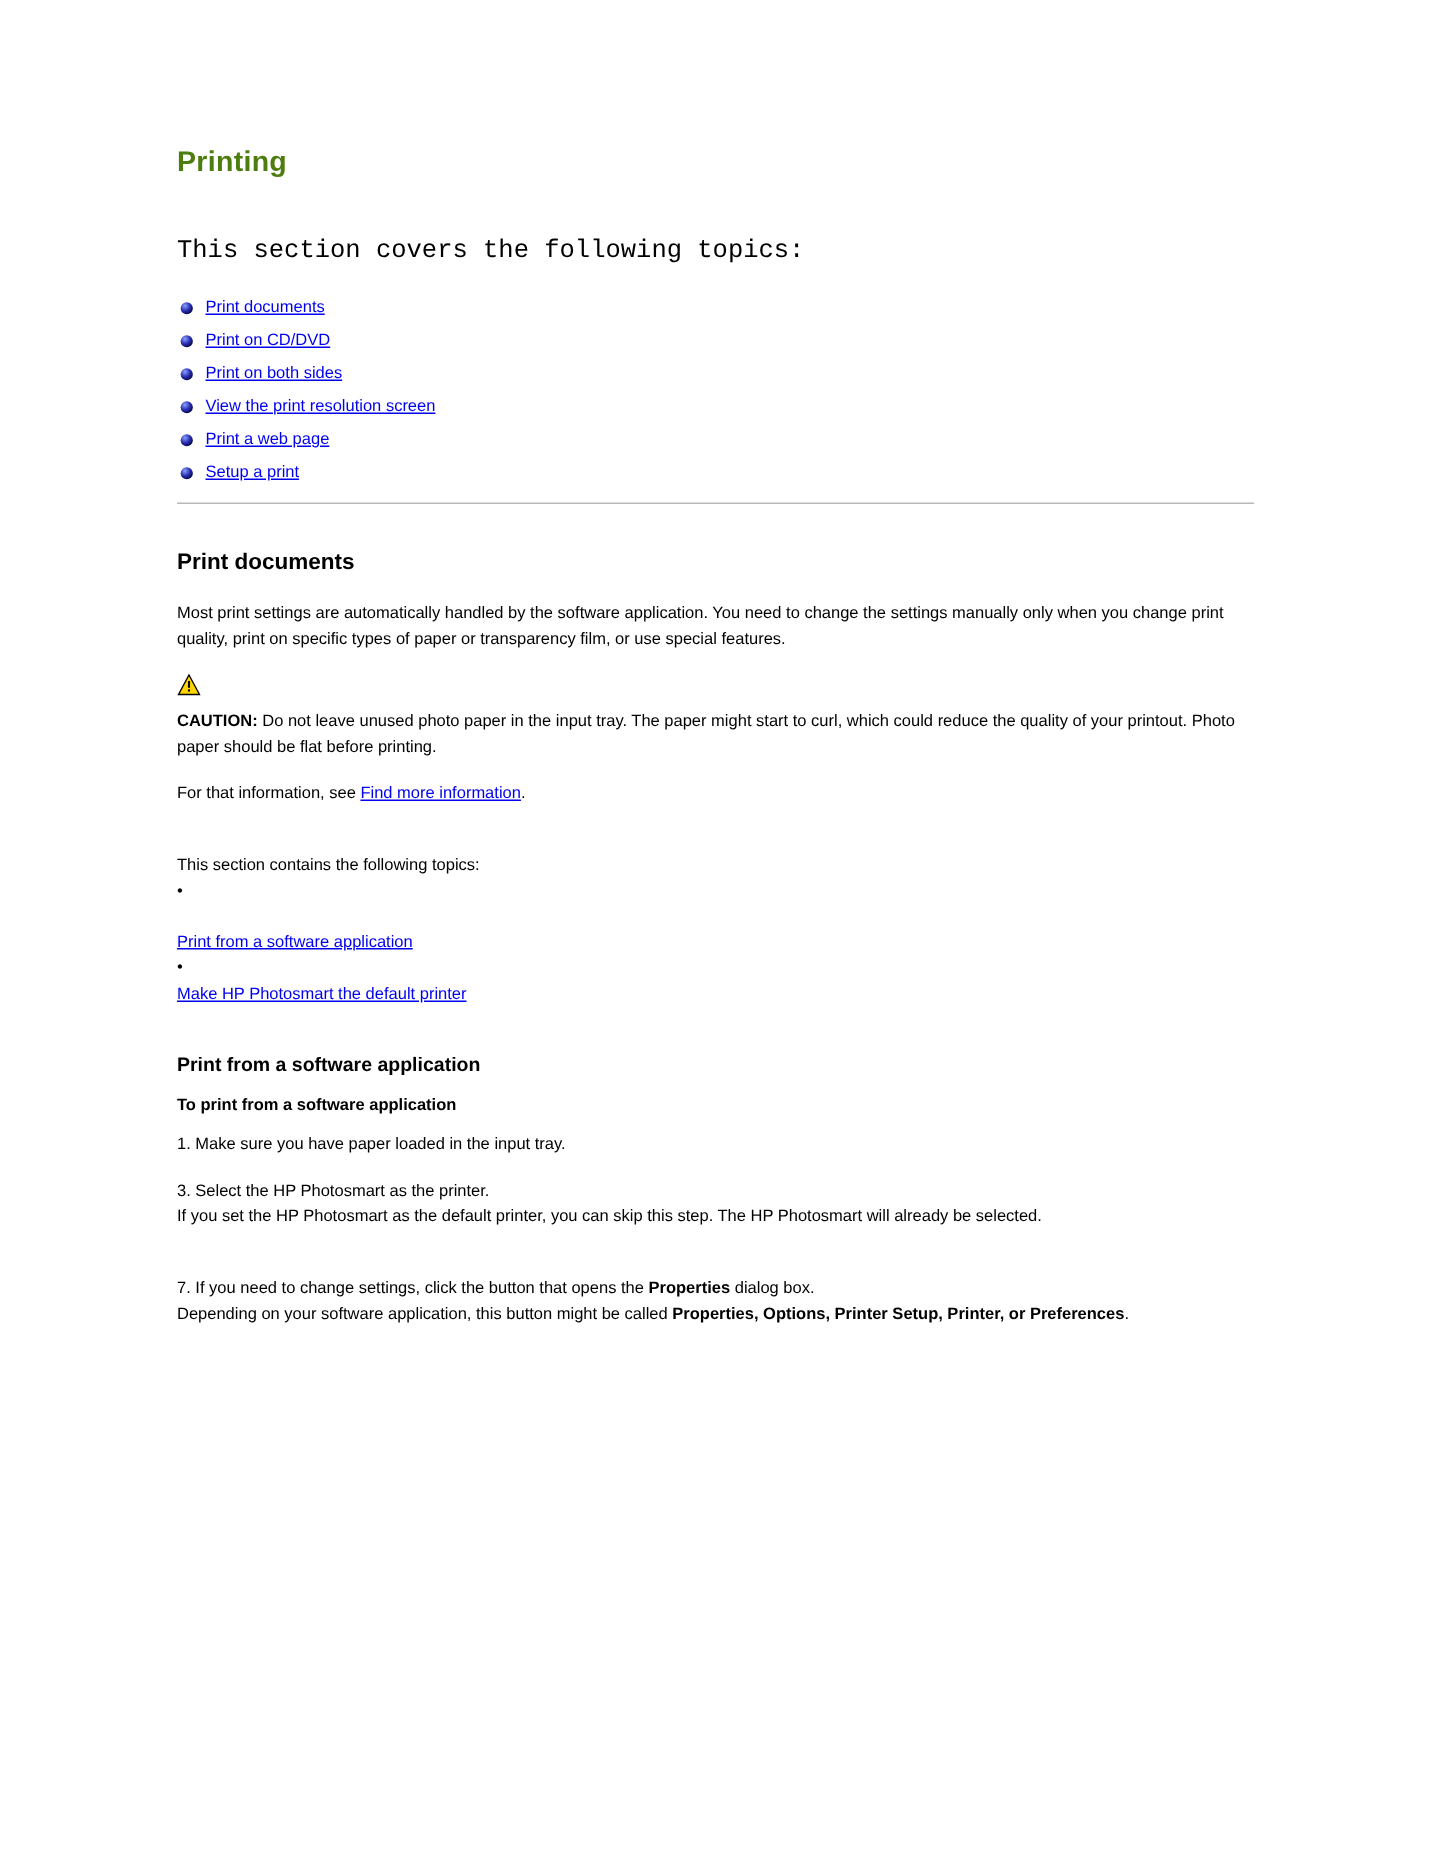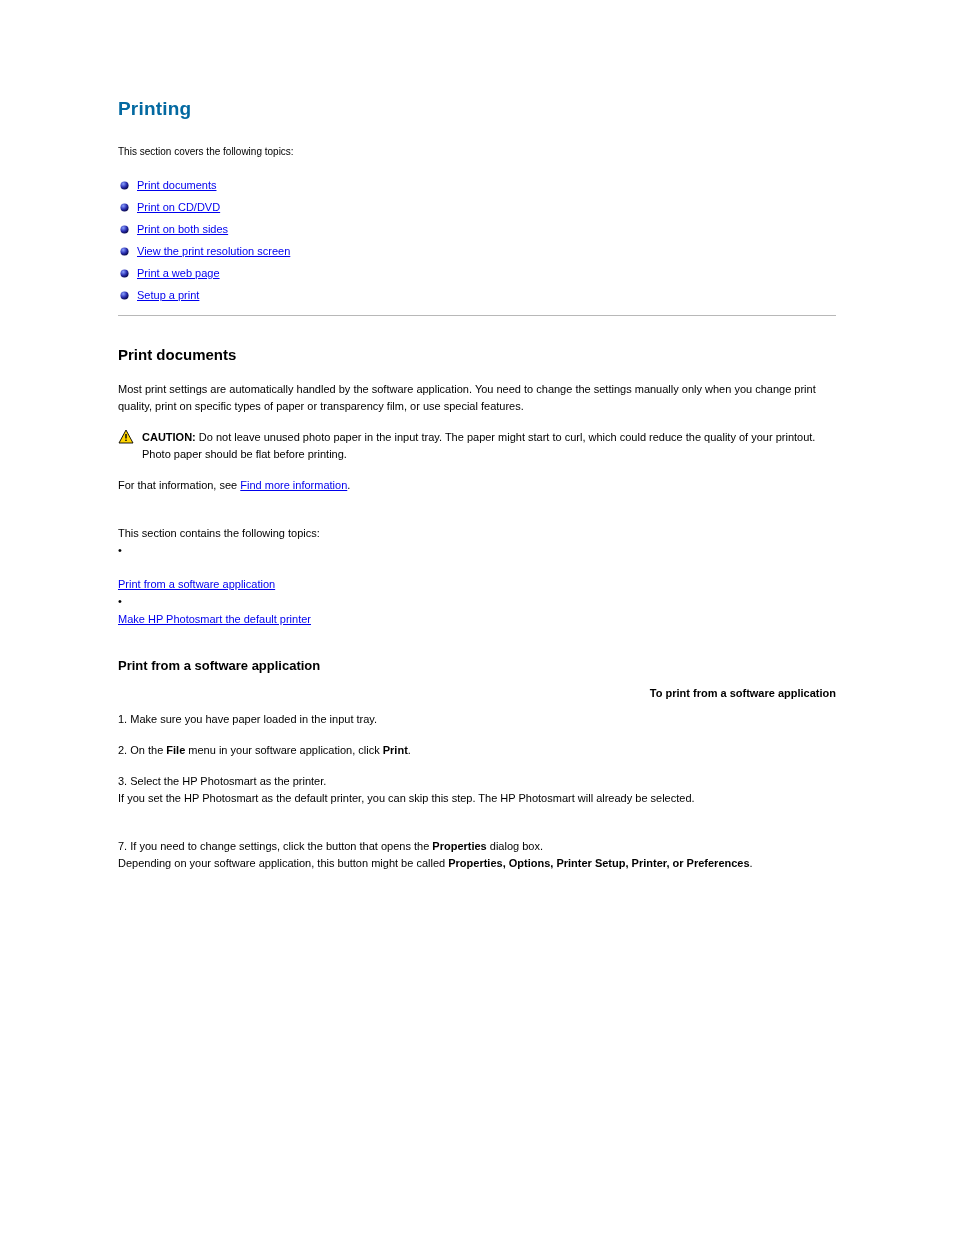--- a/index.html
+++ b/index.html
@@ -10,28 +10,29 @@
     font-family: Arial, Helvetica, sans-serif;
     color: #000;
     position: relative;
   }
   .page {
     padding: 98px 118px 0 118px;
   }
   h1 {
     font-size: 19px;
     font-weight: bold;
-    color: #0369a1;
-    margin-bottom: 26px;
+    color: #4d7c0f;
+    margin-bottom: 38px;
     letter-spacing: 0.2px;
   }
   .intro {
-    font-size: 10px;
+    font-size: 17px;
     color: #000;
     margin-bottom: 22px;
+    font-family: Liberation Mono, monospace;
   }
   ul.toc {
     list-style: none;
     margin-left: 2px;
   }
   ul.toc li {
     display: flex;
     align-items: center;
     margin-bottom: 10px;
     font-size: 11px;
@@ -62,20 +63,21 @@
   p.body {
     font-size: 11px;
     line-height: 1.55;
     margin-bottom: 14px;
   }
   .caution-row {
     display: flex;
     align-items: flex-start;
     gap: 8px;
     margin-bottom: 14px;
+    flex-direction: column;
   }
   .caution-icon {
     width: 16px;
     height: 16px;
     flex-shrink: 0;
     margin-top: 0;
   }
   .caution-text {
     font-size: 11px;
     line-height: 1.55;
@@ -87,21 +89,20 @@
     font-size: 13px;
     font-weight: bold;
     margin-top: 30px;
     margin-bottom: 14px;
   }
   h4 {
     font-size: 11px;
     font-weight: bold;
     margin-top: 10px;
     margin-bottom: 12px;
-    text-align: right;
   }
 </style>
 </head>
 <body>
 
 <div class="page">
   <h1>Printing</h1>
 
   <p class="intro">This section covers the following topics:</p>
 
@@ -194,23 +195,20 @@
 •
 </span><a href="#" class="link">Make HP Photosmart the default printer</a>
   </p>
 
   <h3>Print from a software application</h3>
 
   <h4>To print from a software application</h4>
 
   <p class="body">1. Make sure you have paper loaded in the input tray.</p>
 
-  <p class="body">
-    <span>2. On the </span><b>File</b><span> menu in your software application, click </span><b>Print</b><span>.</span>
-  </p>
 
   <p class="body" style="white-space:pre-line">3. Select the HP Photosmart as the printer.
 If you set the HP Photosmart as the default printer, you can skip this step. The HP Photosmart will already be selected.</p>
 
   <p class="body" style="white-space:pre-line">
     <span>7. If you need to change settings, click the button that opens the </span><b>Properties</b><span> dialog box.
 Depending on your software application, this button might be called </span><b>Properties, Options, Printer Setup, Printer, or Preferences</b><span>.</span>
   </p>
 
 </div>

